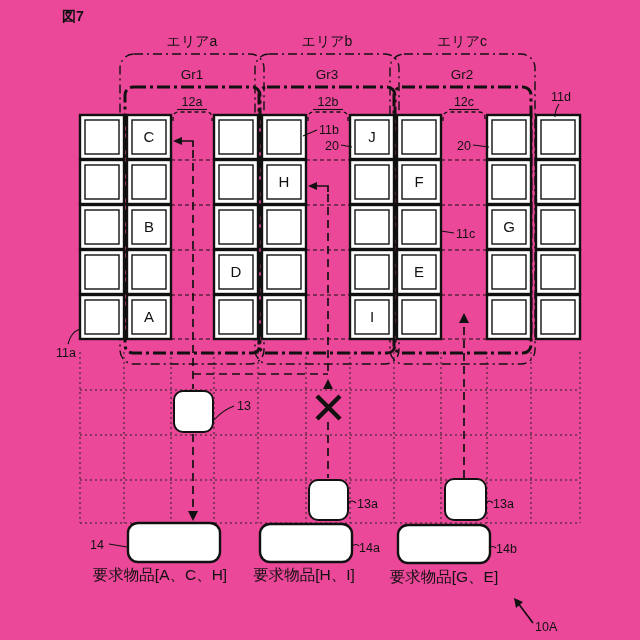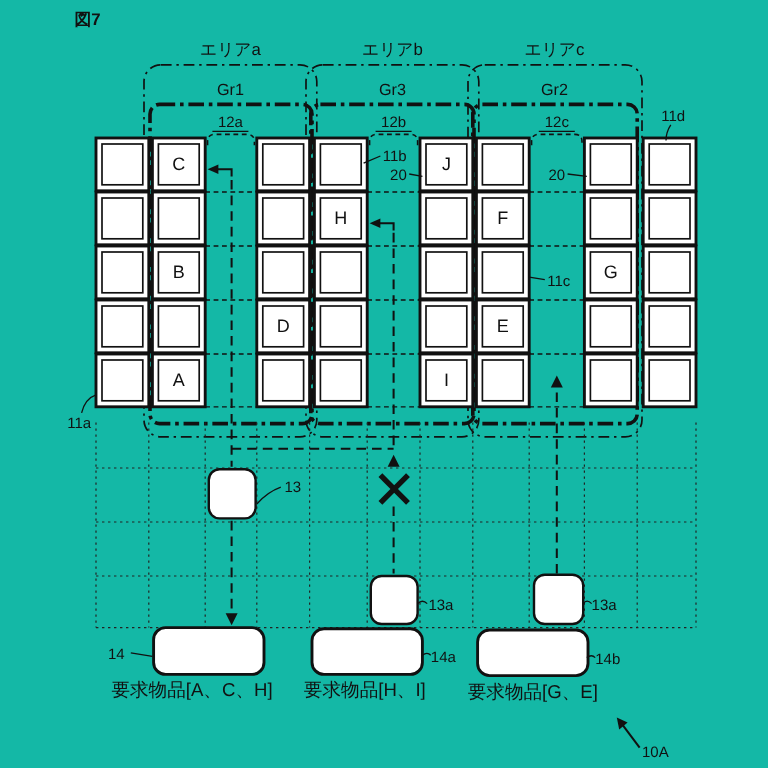--- a/index.html
+++ b/index.html
@@ -1,16 +1,16 @@
 <!DOCTYPE html>
 <html><head>
 <meta charset="utf-8">
 <style>
   html,body{margin:0;padding:0;background:#fff;}
-  .canvas{width:640px;height:640px;position:relative;background:#14b8a6;}
+  .canvas{width:640px;height:640px;position:relative;background:#ec4899;}
   svg{display:block;}
   text{fill:#111;font-family:"Liberation Sans","DejaVu Sans",sans-serif;}
   .t-fig{font-size:14px;font-weight:600;}
   .t-area{font-size:14px;}
   .t-group{font-size:13.5px;}
   .t-aisle{font-size:12.5px;}
   .t-ref{font-size:12.5px;}
   .t-cell{font-size:15px;}
   .t-req{font-size:15.5px;}
   .cell-outer{fill:#fff;stroke:#111;stroke-width:2.4;}

